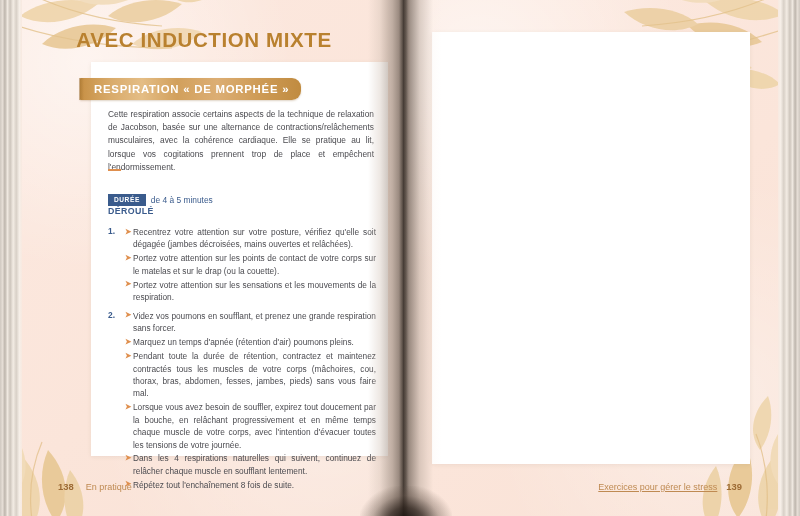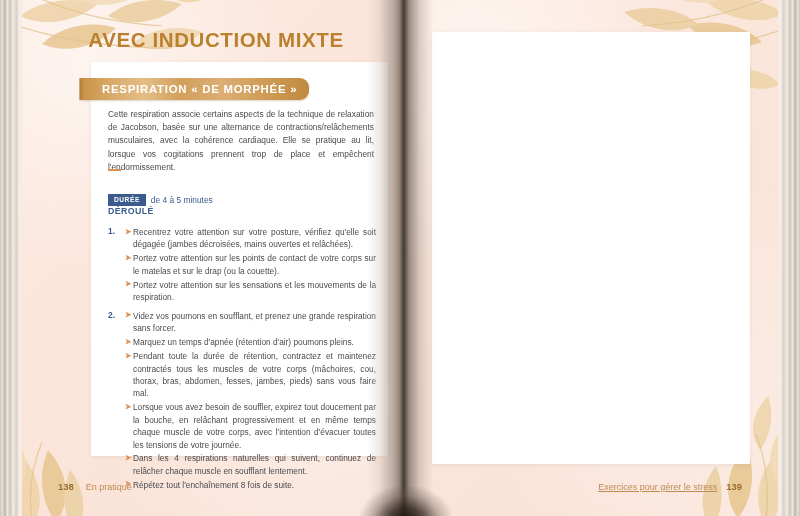--- a/index.html
+++ b/index.html
@@ -112,42 +112,42 @@
     background: #ffffff;
     z-index: 12;
     box-shadow: 0 1px 4px rgba(120,95,80,.10);
   }
   .panel-left  { left: 73px;  top: 62px;  width: 297px; height: 394px; }
   .panel-right { left: 22px;  top: 32px;  width: 318px; height: 432px; }
 
   
   .section-title {
     position: absolute;
-    left: 12px; top: 28px;
+    left: 0; top: 28px;
     width: 372px;
     text-align: center;
     z-index: 14;
     color: #b9812f;
     font-size: 20.5px;
     font-weight: bold;
     letter-spacing: .6px;
     font-family: "Liberation Sans", sans-serif;
   }
 
   
   .ribbon {
     position: absolute;
     z-index: 18;
     height: 22px;
     line-height: 22px;
     color: #ffffff;
     font-size: 11.4px;
     font-weight: bold;
     letter-spacing: .75px;
-    padding: 0 12px 0 22px;
+    padding: 0 12px 0 14px;
     white-space: nowrap;
     background: linear-gradient(to right,
       #c79045 0%, #d9ab6b 14%, #e4bd85 28%, #d2a05c 44%,
       #dcae74 62%, #cf9c57 80%, #c08b40 100%);
     border-radius: 1px 9px 9px 1px;
     box-shadow: 0 1px 2px rgba(140,100,50,.28);
   }
   .ribbon-left  { left: 62px;  top: 78px;  }
   .ribbon::after {
     content: "";

